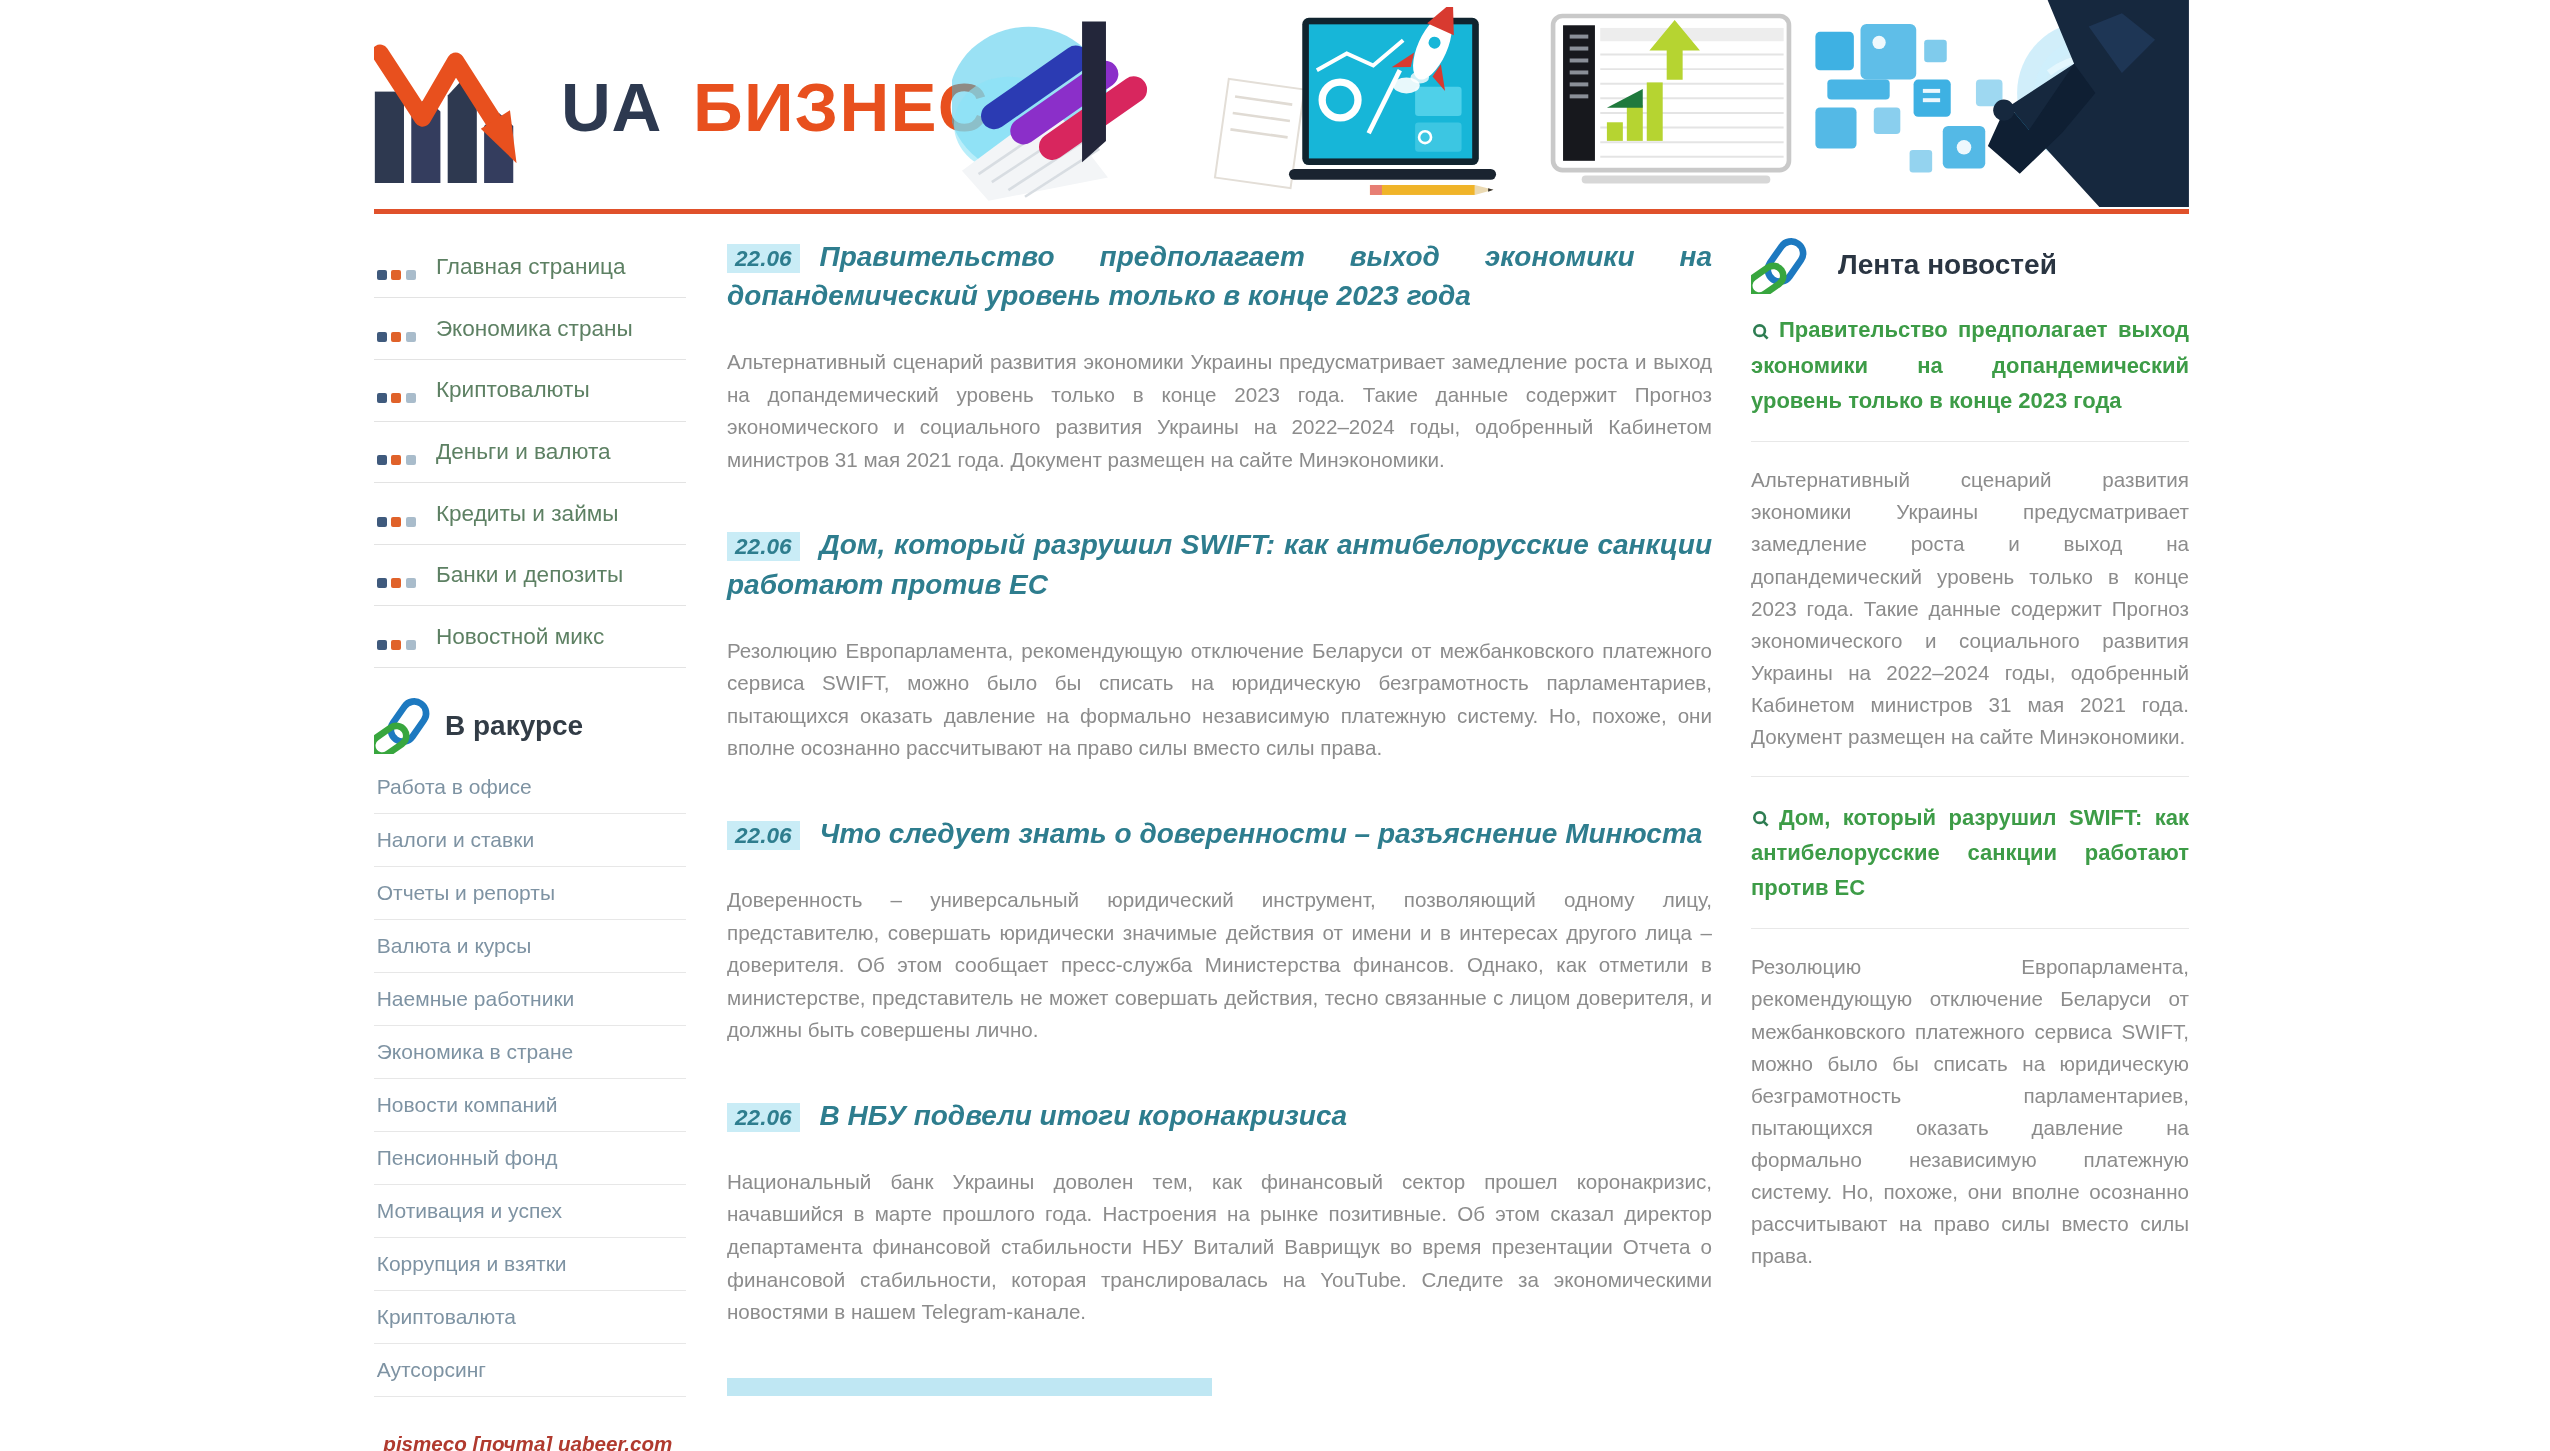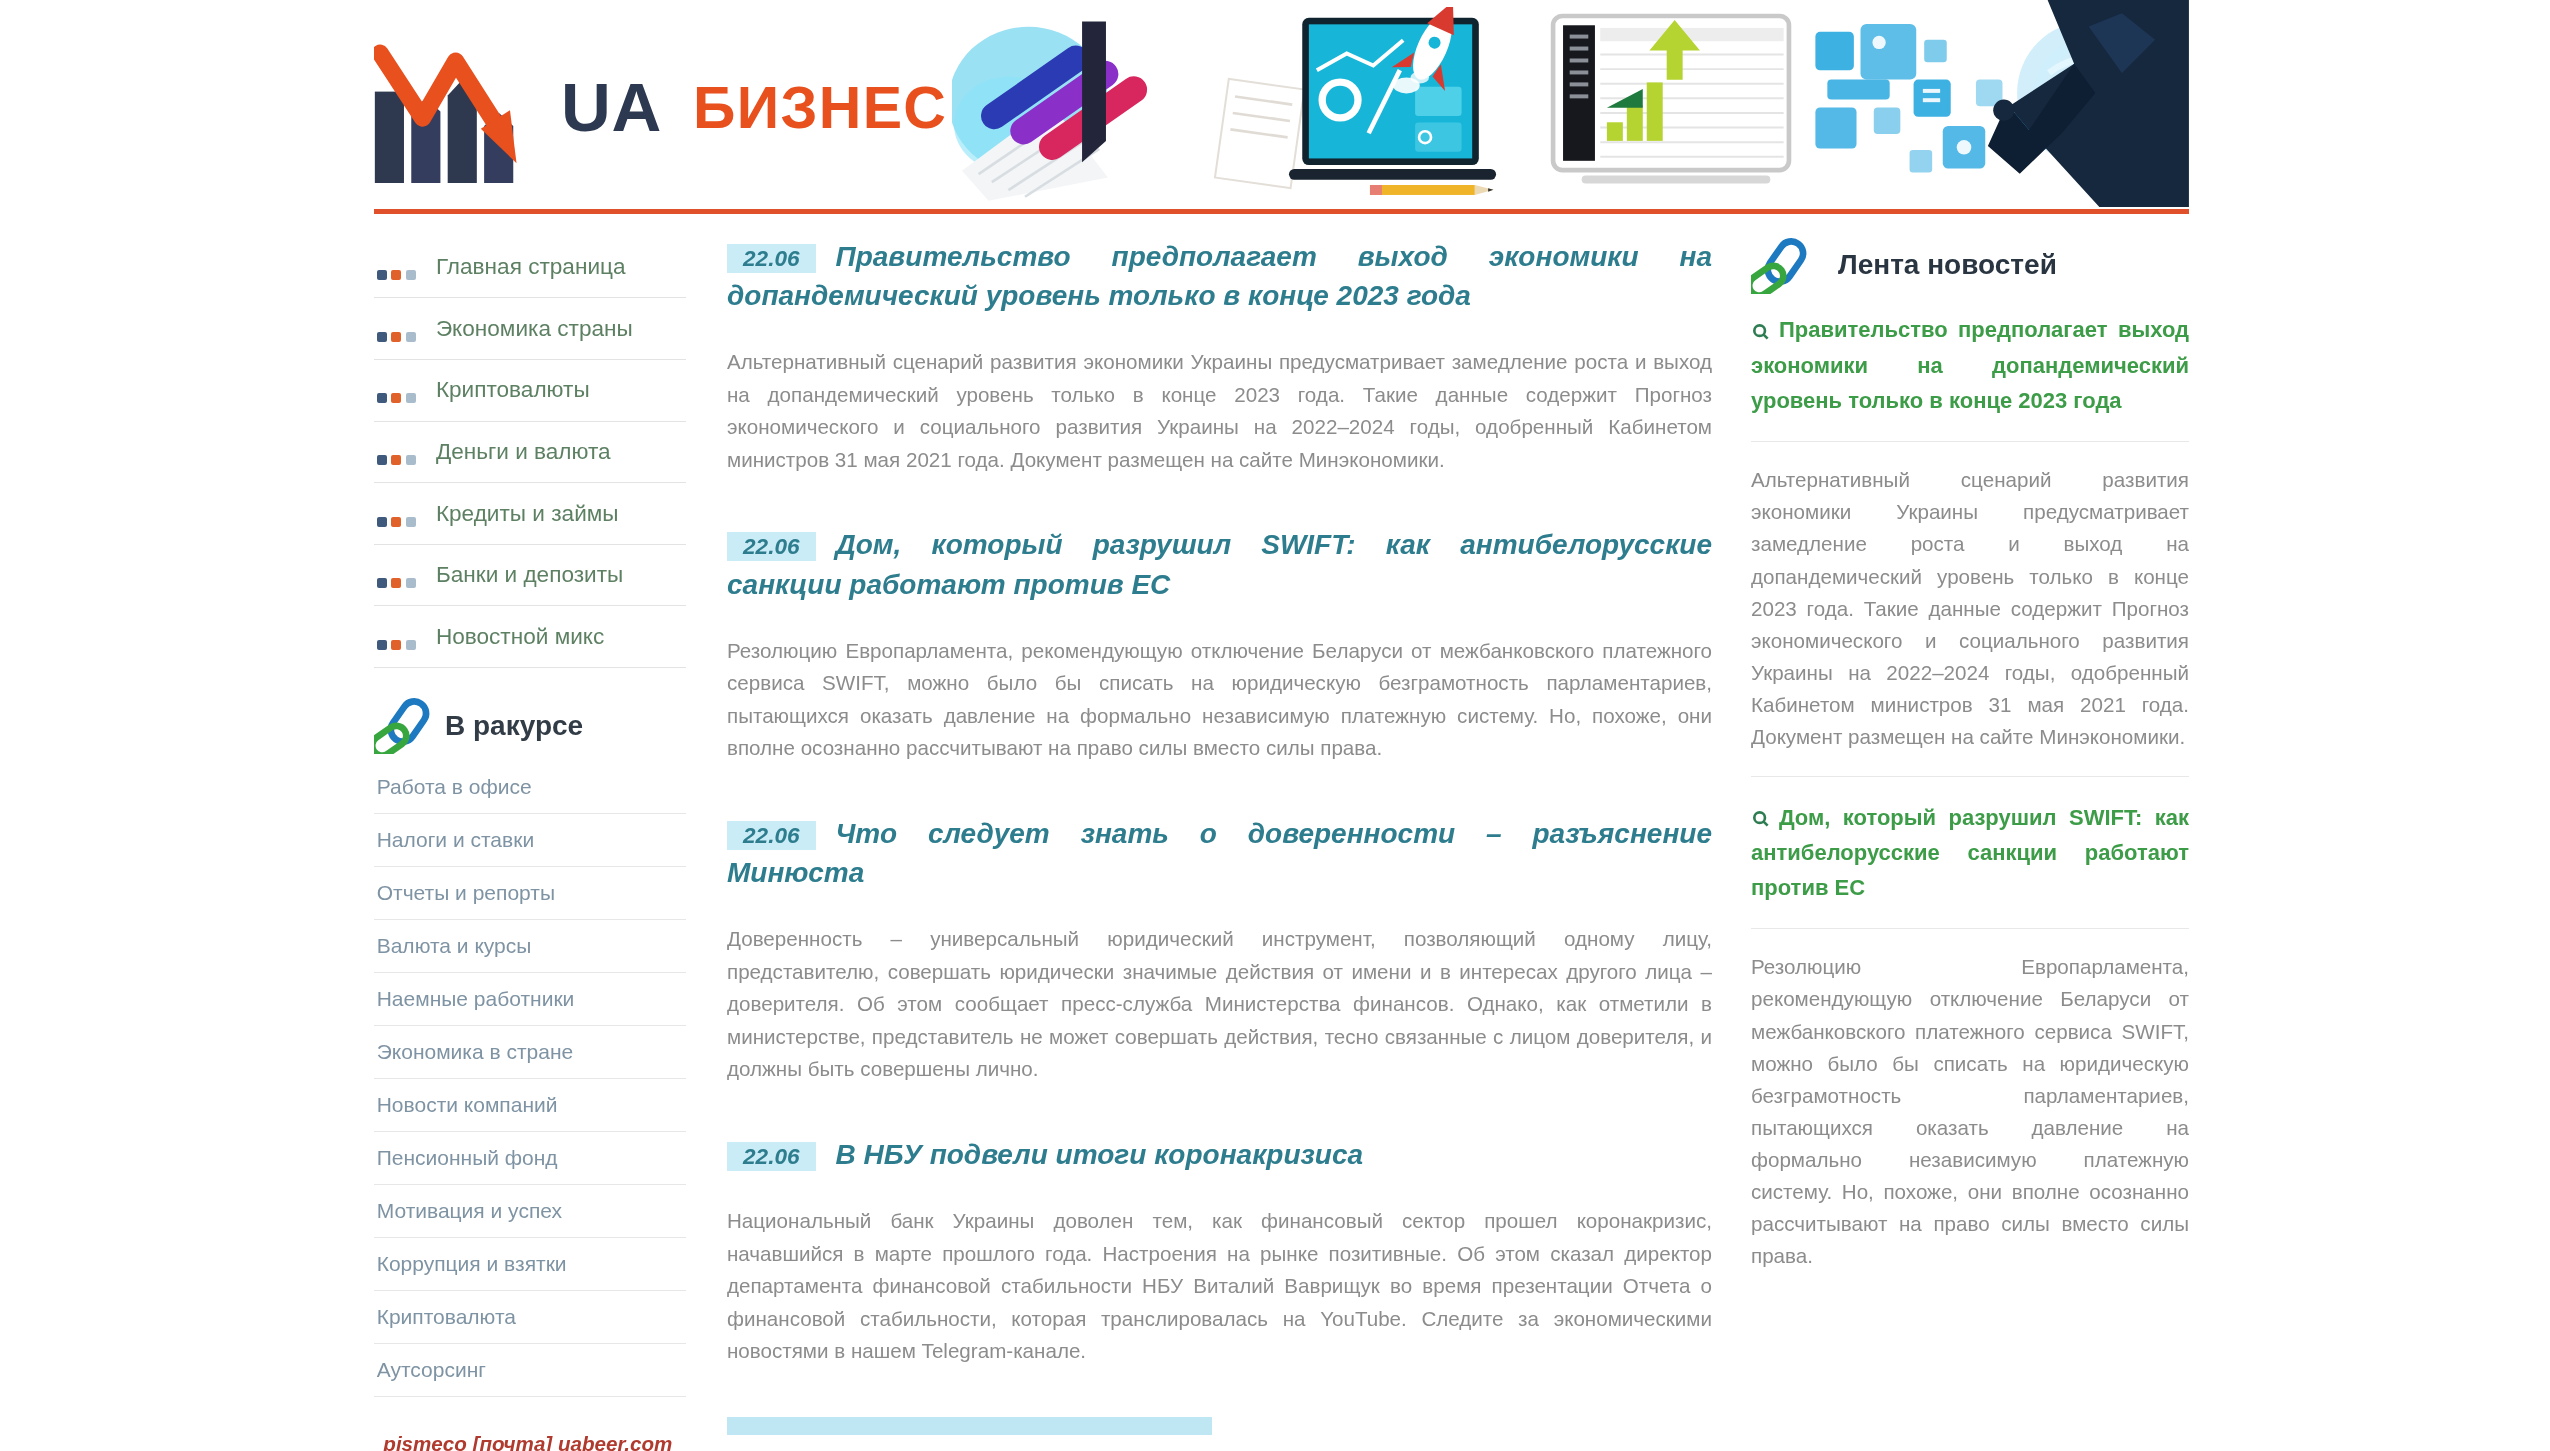--- a/index.html
+++ b/index.html
@@ -8,21 +8,21 @@
     width:2550px; height:1452px; overflow:hidden; position:relative;
     background:#ffffff; font-family:"Liberation Sans", sans-serif;
   }
   .page { position:absolute; left:374px; top:0; width:1815px; height:1355px; }
 
   
   .header { position:relative; height:209px; }
   .logo { position:absolute; left:0; top:32px; display:flex; align-items:center; }
   .logo-icon { width:154px; height:151px; }
   .logo-ua { font-size:69px; font-weight:bold; color:#2d3950; margin-left:33px; letter-spacing:0.7px; }
-  .logo-biznes { font-size:59px; font-weight:bold; color:#e8501e; margin-left:31px; letter-spacing:1.3px; }
+  .logo-biznes { font-size:69px; font-weight:bold; color:#e8501e; margin-left:31px; letter-spacing:1.3px; }
   .hdr-img { position:absolute; top:0; }
   .img-abstract { left:578px; top:8px; width:219px; height:193px; }
   .img-laptop { left:830px; top:6.6px; width:312px; height:196px; }
   .img-monitor { left:1169px; top:8px; width:266px; height:196px; }
   .img-man { left:1436px; top:0; width:379px; height:207px; }
   .orange-rule { height:5.3px; background:#e0512b; }
 
   
   .columns { display:flex; align-items:flex-start; padding-top:22.6px; }
   .left-col { width:312px; flex:0 0 312px; }
@@ -53,21 +53,21 @@
   }
   .contact { margin-top:35px; padding-left:9.3px; color:#b03a2e; font-size:20.6px; font-style:italic; font-weight:bold; }
 
   
   .article { margin-bottom:49px; }
   .headline {
     margin:0; font-size:28px; line-height:1.4; font-weight:bold; font-style:italic;
     color:#2e7d8e; text-align:justify; cursor:pointer;
   }
   .date-badge {
-    background:#c9ecf6; color:#2e7d8e; font-size:22.6px; padding:2px 16px;
+    background:#c9ecf6; color:#2e7d8e; font-size:22.6px; padding:2px 8px;
     margin-right:20px; font-style:italic; font-weight:bold; white-space:nowrap;
   }
   .abody {
     margin:31px 0 0 0; font-size:20.6px; line-height:1.58; color:#8c8c8c; text-align:justify;
   }
   .next-peek { width:485px; height:18.6px; background:#bfe7f3; margin-top:17.3px; }
 
   
   .feed-head { display:flex; align-items:center; gap:30px; margin-bottom:18.6px; }
   .feed-title { font-size:28px; font-weight:bold; color:#2a3542; }

